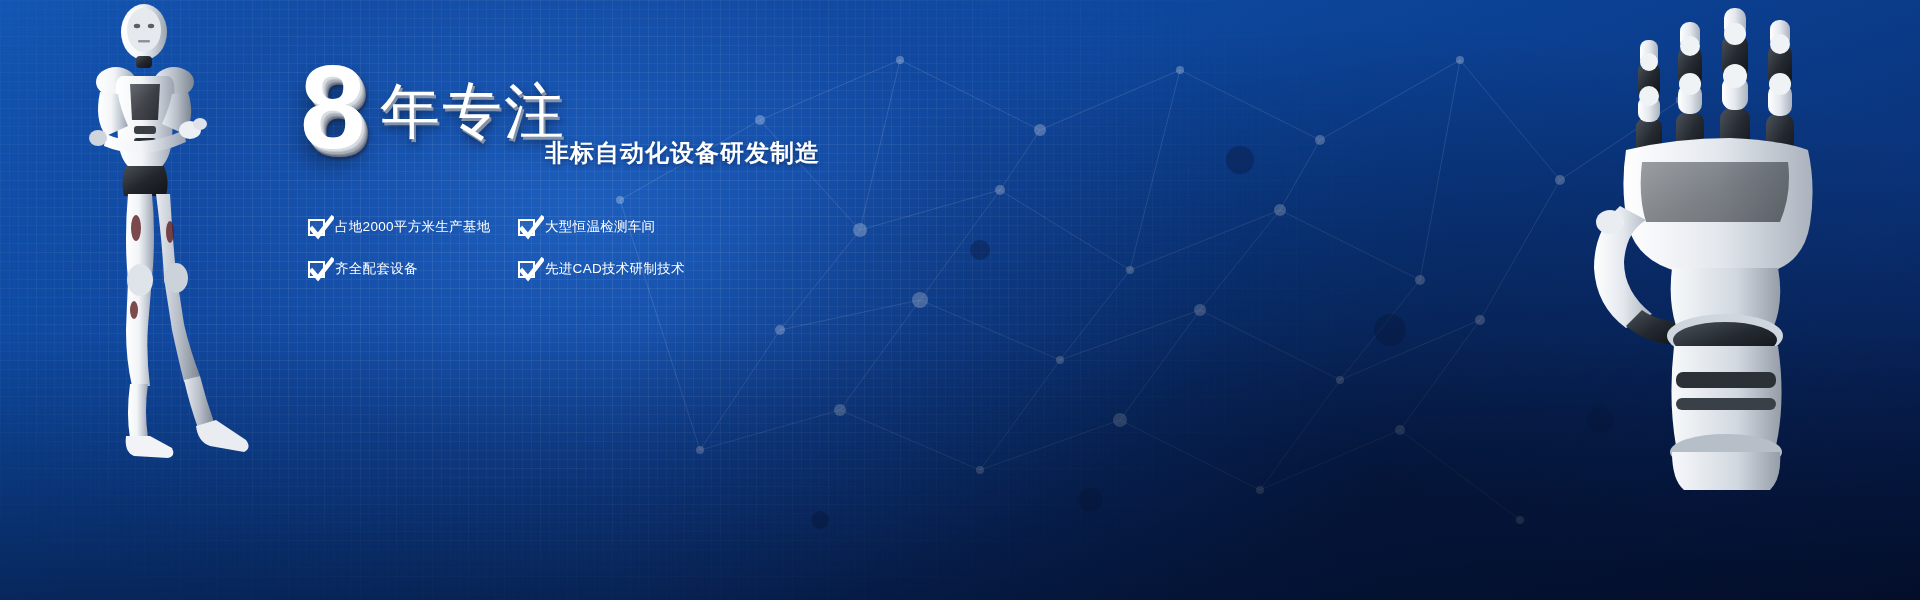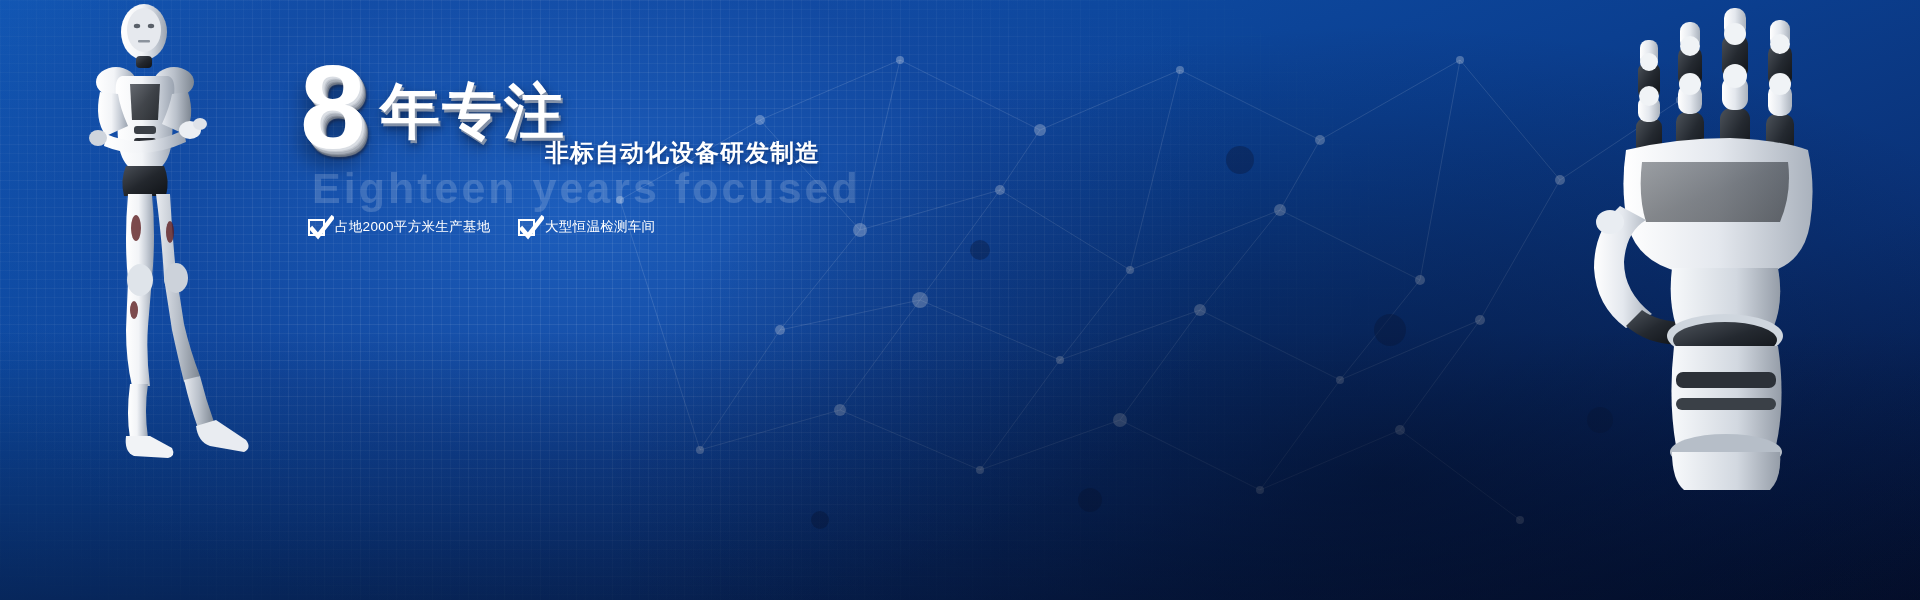--- a/index.html
+++ b/index.html
@@ -51,21 +51,21 @@
     font-size:118px; font-weight:bold; color:#ffffff; line-height:1;
     font-family:"Liberation Sans","DejaVu Sans",sans-serif;
     text-shadow:
        2px 2px 0 #d9dde3, 3px 3px 0 #c3c8d0, 4px 5px 0 #a9afb9,
        5px 6px 0 #8f96a2, 6px 8px 1px #737b88, 7px 10px 3px rgba(20,35,70,0.75),
        0 14px 22px rgba(0,0,0,0.45);
     letter-spacing:-2px;
   }
   .cn-title {
     position:absolute; left:80px; top:22px;
-    font-size:60px; font-weight:bold; color:#ffffff; line-height:1;
+    font-size:60px; font-weight:normal; color:#ffffff; line-height:1;
     letter-spacing:2px;
     text-shadow: 2px 3px 0 rgba(150,160,175,0.85), 3px 5px 6px rgba(10,25,60,0.55), 0 8px 16px rgba(0,0,0,0.35);
   }
   .cn-sub {
     position:absolute; left:245px; top:77px;
     font-size:24px; font-weight:bold; color:#ffffff; letter-spacing:1px;
     text-shadow:0 2px 5px rgba(0,20,60,0.5);
     text-align:right;
   }
 
@@ -310,38 +310,55 @@
   </svg>
 
   <div class="content">
 
     <div class="headline">
       <div class="big8">8</div>
       <div class="cn-title">年专注</div>
       <div class="cn-sub">非标自动化设备研发制造</div>
     </div>
 
-    <div class="ghost">Eighteen years focused</div>
 
     <div class="features">
       <div class="frow">
         <div class="fitem">
           <span class="chk">
             <svg width="26" height="26" viewBox="0 0 26 26">
                 <path d="M4,14 L10,21 L24,3" stroke="#ffffff" stroke-width="4.5" fill="none" stroke-linecap="square"></path>
               </svg>
           </span>
           <span class="flabel">占地2000平方米生产基地</span>
         </div>
         <div class="fitem">
           <span class="chk">
             <svg width="26" height="26" viewBox="0 0 26 26">
                 <path d="M4,14 L10,21 L24,3" stroke="#ffffff" stroke-width="4.5" fill="none" stroke-linecap="square"></path>
               </svg>
           </span>
           <span class="flabel">大型恒温检测车间</span>
         </div>
       </div>
+      <div class="frow">
+        <div class="fitem">
+          <span class="chk">
+            <svg width="26" height="26" viewBox="0 0 26 26">
+                <path d="M4,14 L10,21 L24,3" stroke="#ffffff" stroke-width="4.5" fill="none" stroke-linecap="square"></path>
+              </svg>
+          </span>
+          <span class="flabel">齐全配套设备</span>
+        </div>
+        <div class="fitem">
+          <span class="chk">
+            <svg width="26" height="26" viewBox="0 0 26 26">
+                <path d="M4,14 L10,21 L24,3" stroke="#ffffff" stroke-width="4.5" fill="none" stroke-linecap="square"></path>
+              </svg>
+          </span>
+          <span class="flabel">先进CAD技术研制技术</span>
+        </div>
+      </div>
     </div>
 
 
   </div>
 </div>
 
 </body></html>

